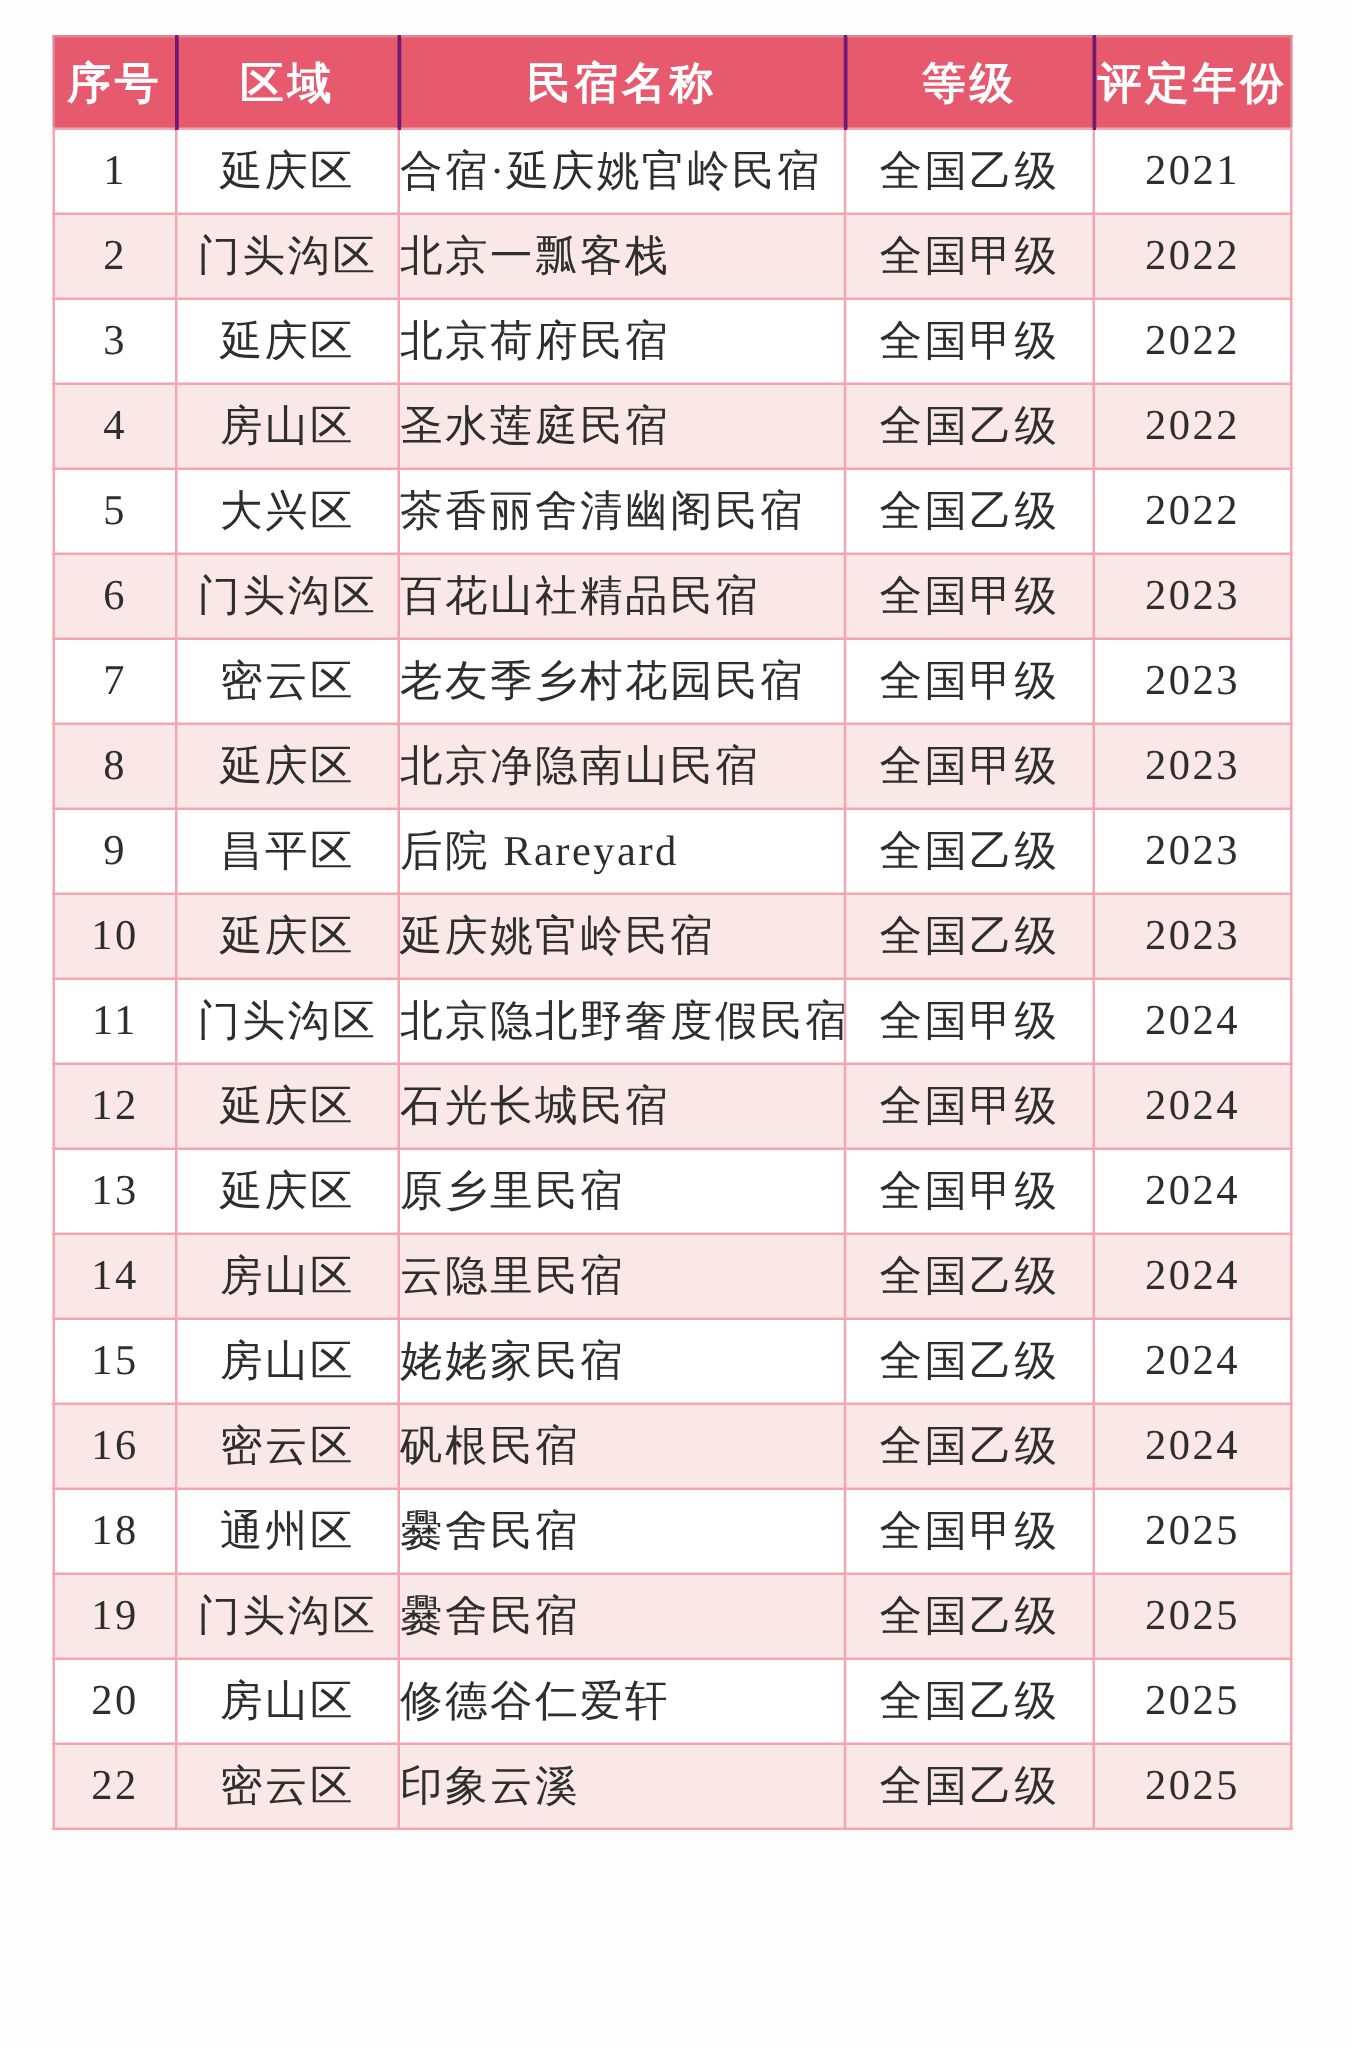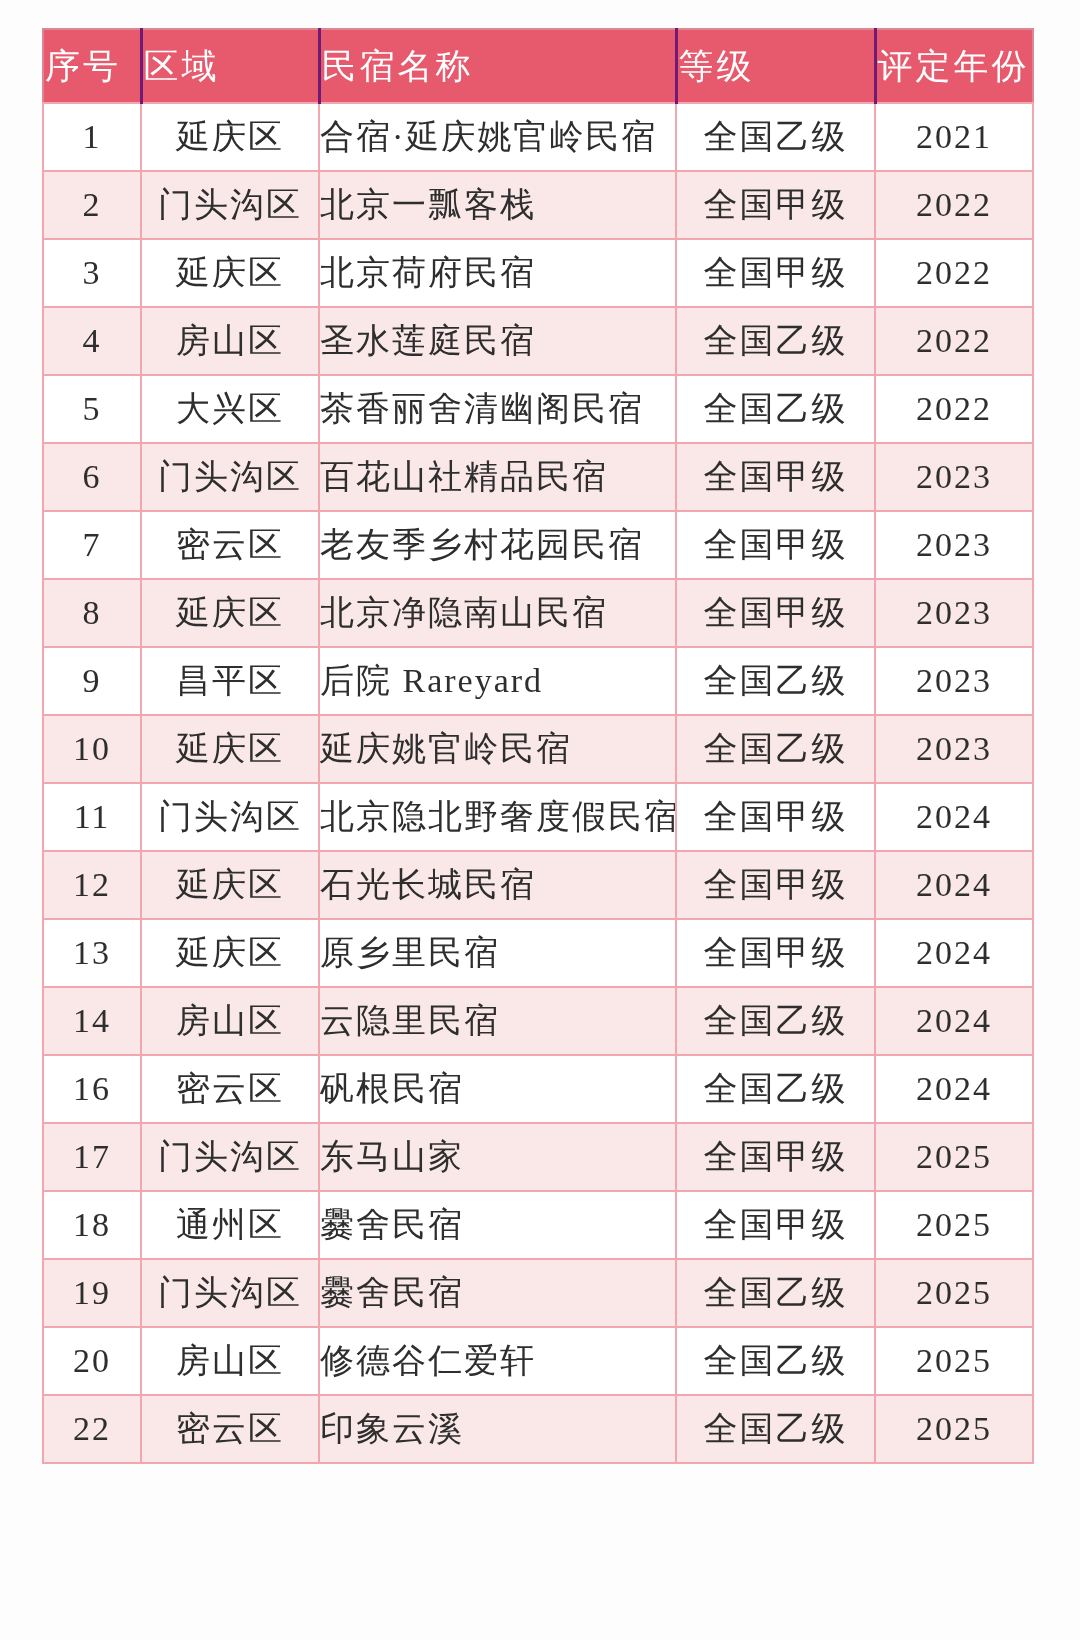--- a/index.html
+++ b/index.html
@@ -32,23 +32,23 @@
   col.c-district { width: 178px; }
   col.c-name     { width: 357px; }
   col.c-grade    { width: 199px; }
   col.c-year     { width: 158px; }
 
   thead th {
     background: var(--header-bg, #e7596c);
     color: var(--header-text, #ffffff);
     height: 70px;
     font-size: 35px;
-    font-weight: normal;
+    font-weight: bold;
     letter-spacing: 3px;
-    text-align: left;
+    text-align: center;
     vertical-align: middle;
     border-bottom: 2px solid var(--grid, #f2a6af);
   }
   thead th + th {
     border-left: 3px solid #701a75;
   }
   tbody tr {
     height: 68px;
   }
   tbody tr:nth-child(odd)  { background: var(--row-white, #ffffff); }
@@ -184,32 +184,32 @@
     <td>2024</td>
   </tr>
           <tr>
     <td>14</td>
     <td>房山区</td>
     <td class="name-col">云隐里民宿</td>
     <td>全国乙级</td>
     <td>2024</td>
   </tr>
           <tr>
+    <td>15</td>
+    <td>房山区</td>
+    <td class="name-col">姥姥家民宿</td>
+    <td>全国乙级</td>
+    <td>2024</td>
+  </tr>
+          <tr>
     <td>16</td>
     <td>密云区</td>
     <td class="name-col">矾根民宿</td>
     <td>全国乙级</td>
     <td>2024</td>
-  </tr>
-          <tr>
-    <td>17</td>
-    <td>门头沟区</td>
-    <td class="name-col">东马山家</td>
-    <td>全国甲级</td>
-    <td>2025</td>
   </tr>
           <tr>
     <td>18</td>
     <td>通州区</td>
     <td class="name-col">爨舍民宿</td>
     <td>全国甲级</td>
     <td>2025</td>
   </tr>
           <tr>
     <td>19</td>

